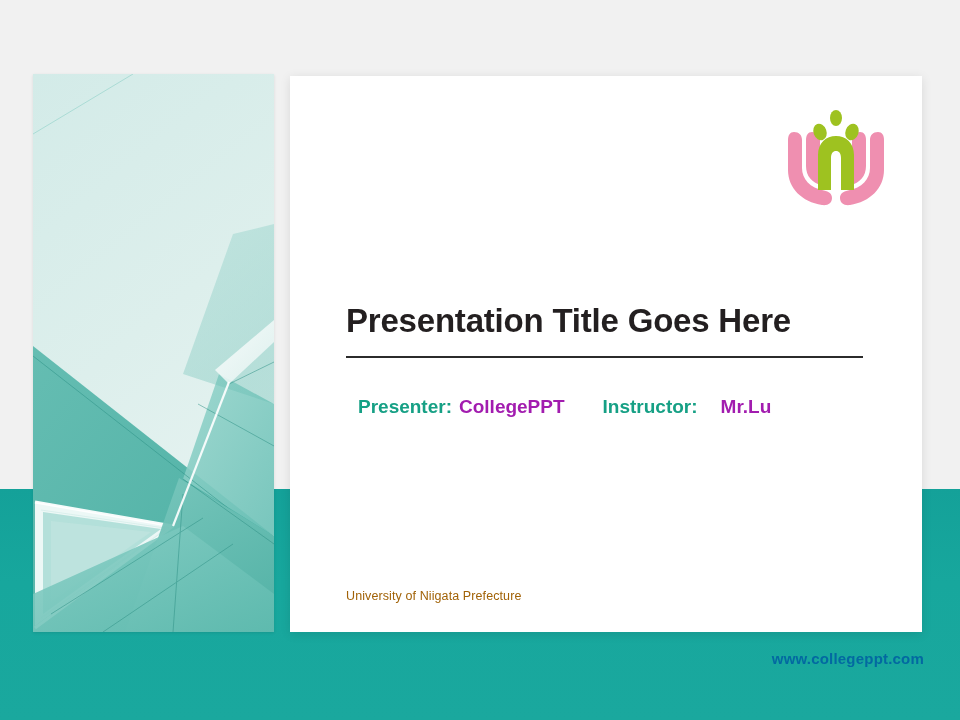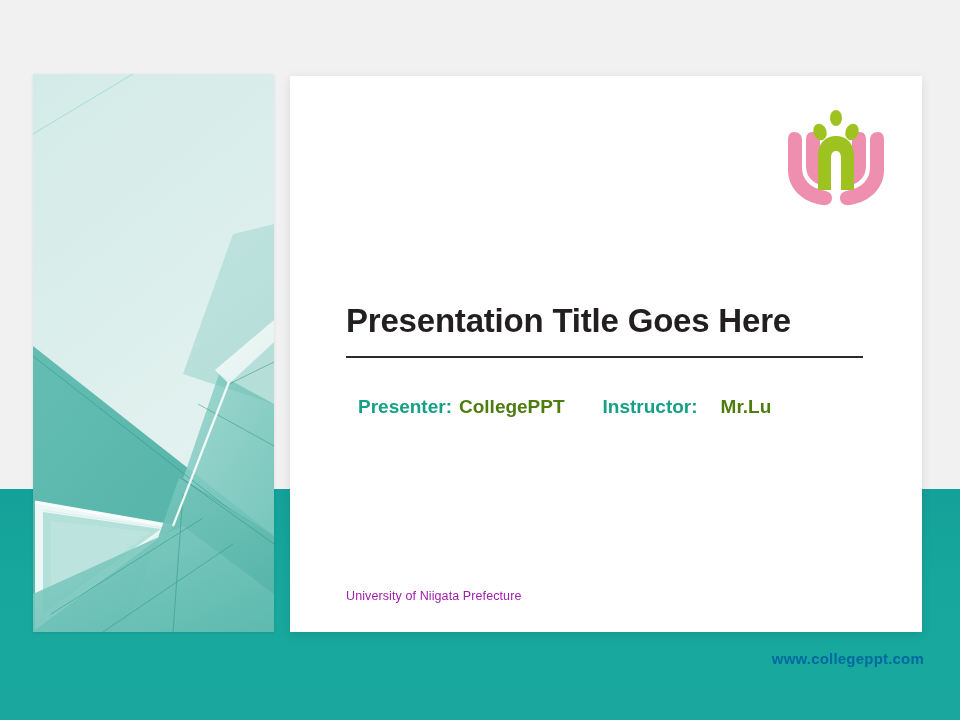--- a/index.html
+++ b/index.html
@@ -105,33 +105,33 @@
   .meta-label {
     font-family: "Liberation Sans", sans-serif;
     font-size: 19px;
     font-weight: bold;
     color: #16a085;
   }
   .meta-value {
     font-family: "Liberation Sans", sans-serif;
     font-size: 19px;
     font-weight: bold;
-    color: #4d7c0f;
+    color: #a21caf;
     margin-left: 7px;
   }
 
   
   .org-footer {
     position: absolute;
     left: 56px;
     top: 513px;
     font-family: "Liberation Sans", sans-serif;
     font-size: 12.5px;
     font-weight: normal;
-    color: #a21caf;
+    color: #a16207;
     letter-spacing: 0.1px;
   }
 
   
   .website {
     position: absolute;
     right: 36px;
     top: 650px;
     font-family: "Liberation Sans", sans-serif;
     font-size: 15px;

